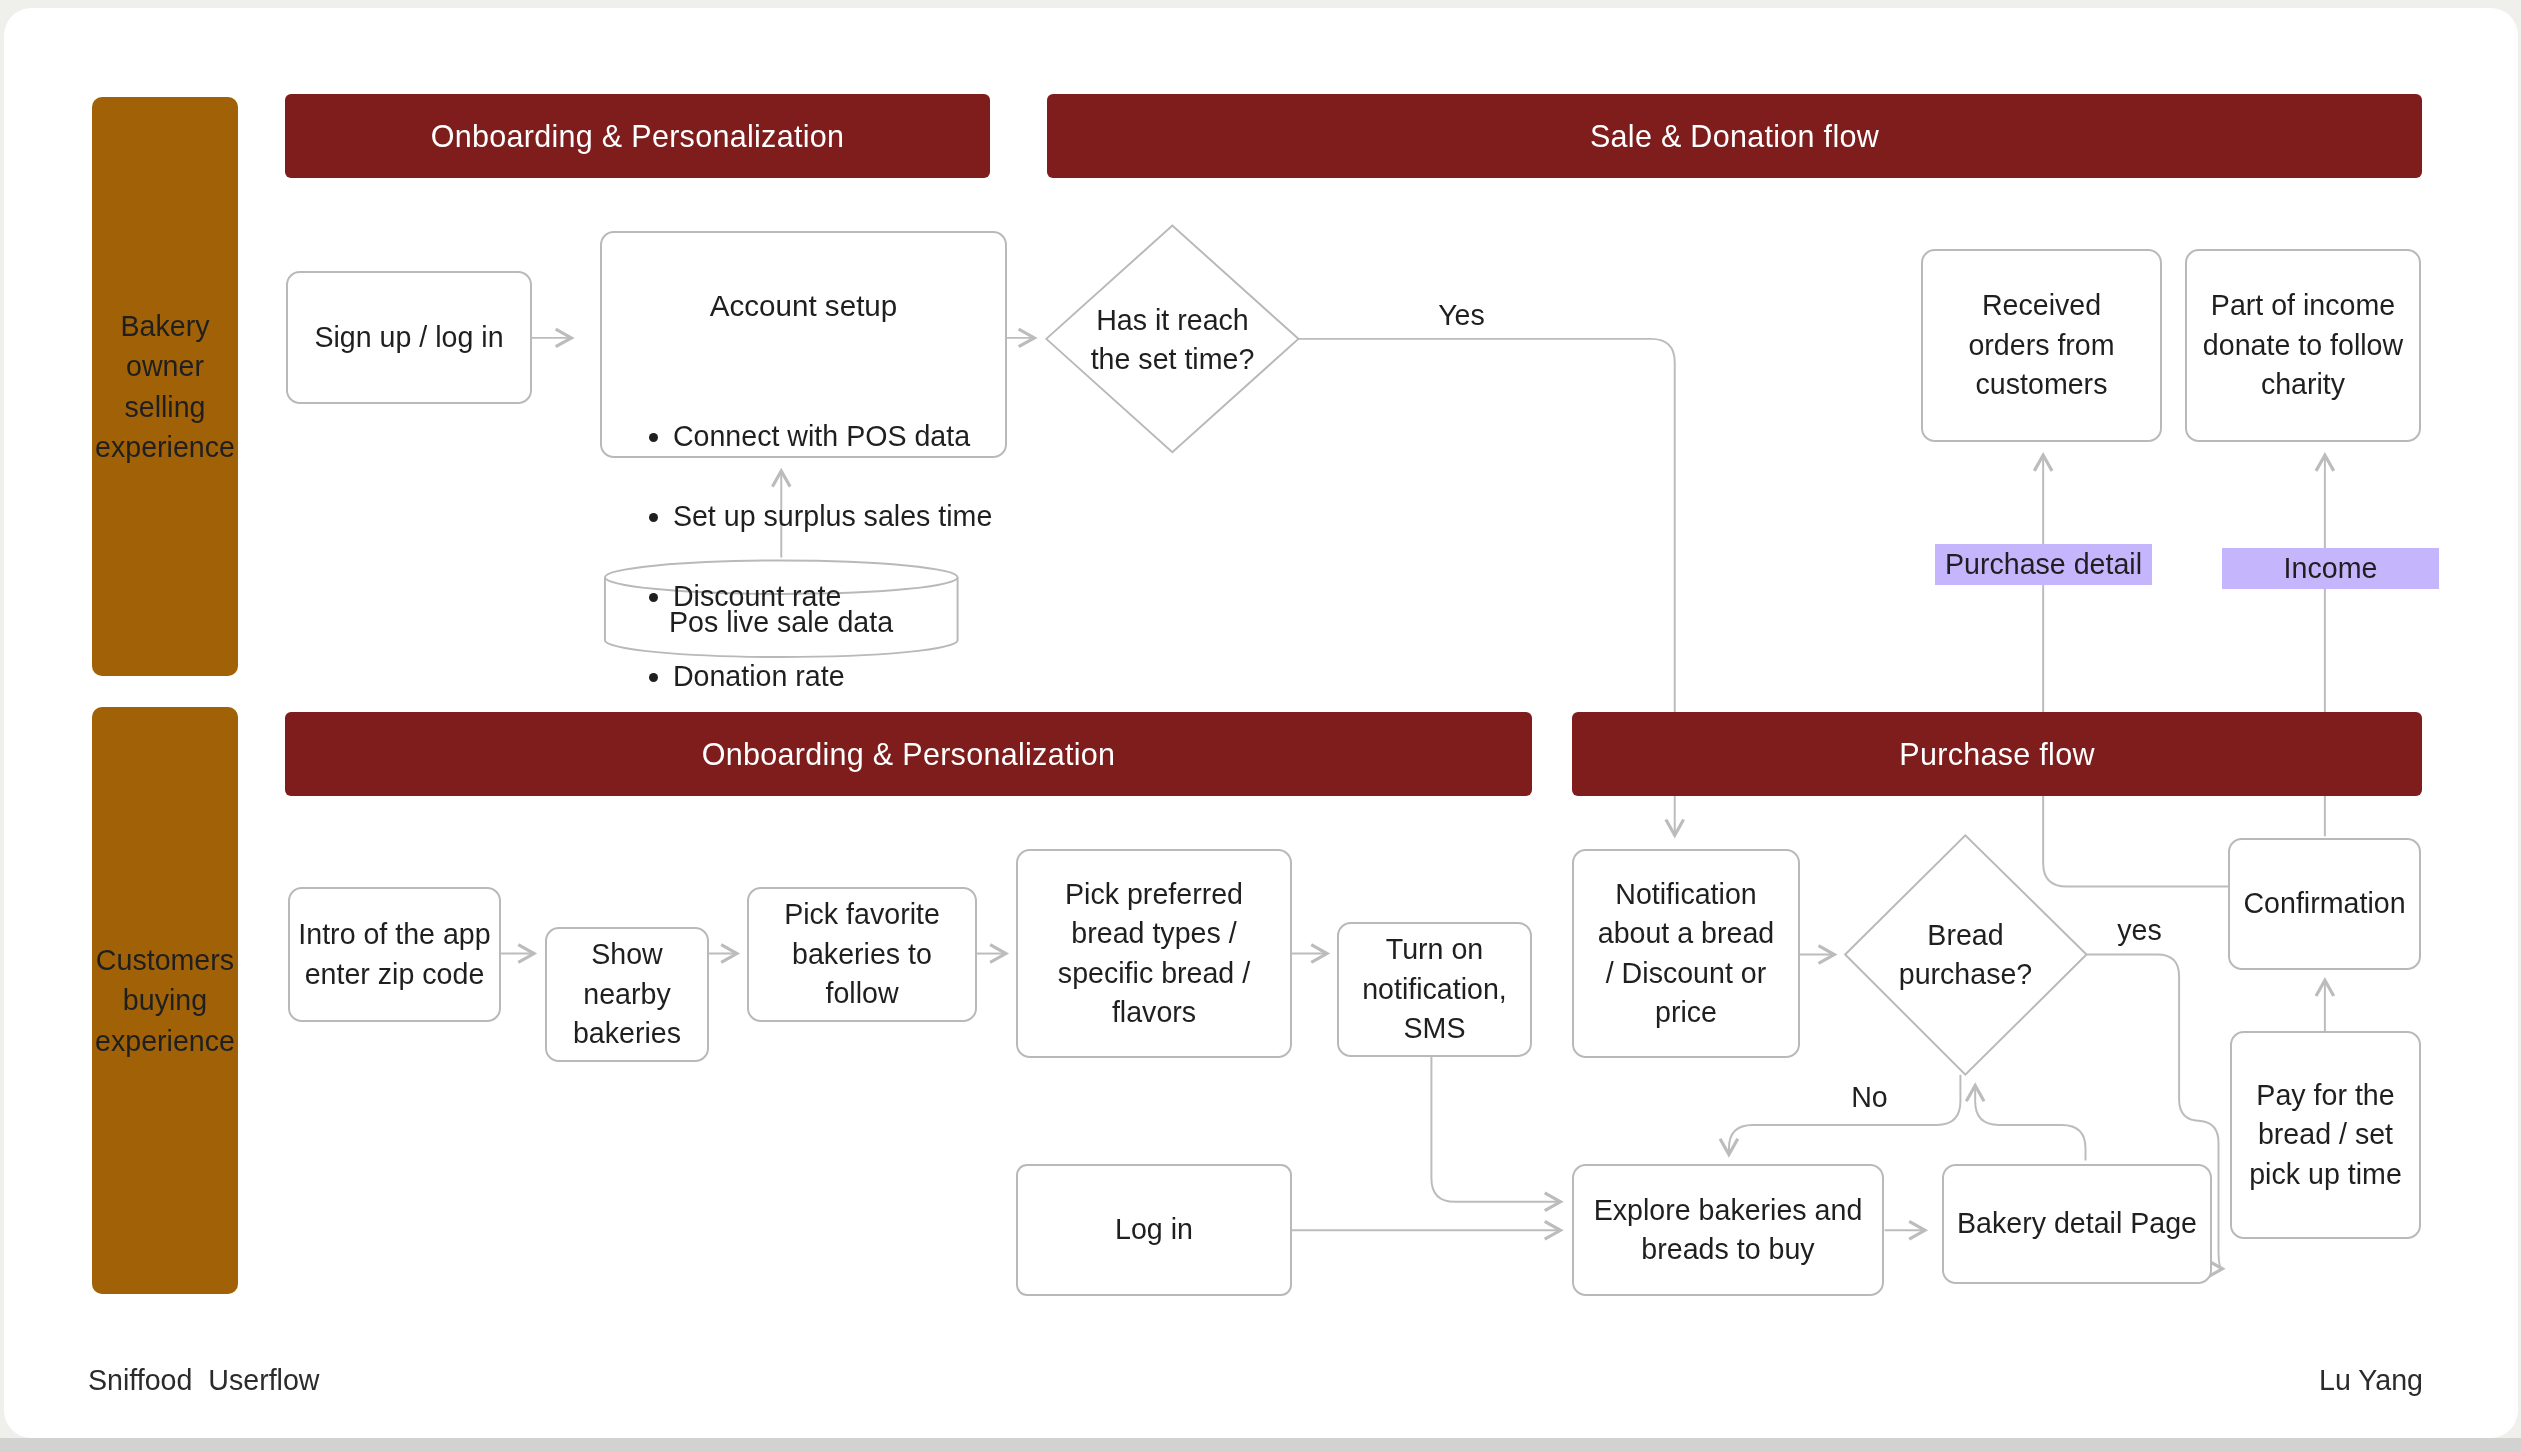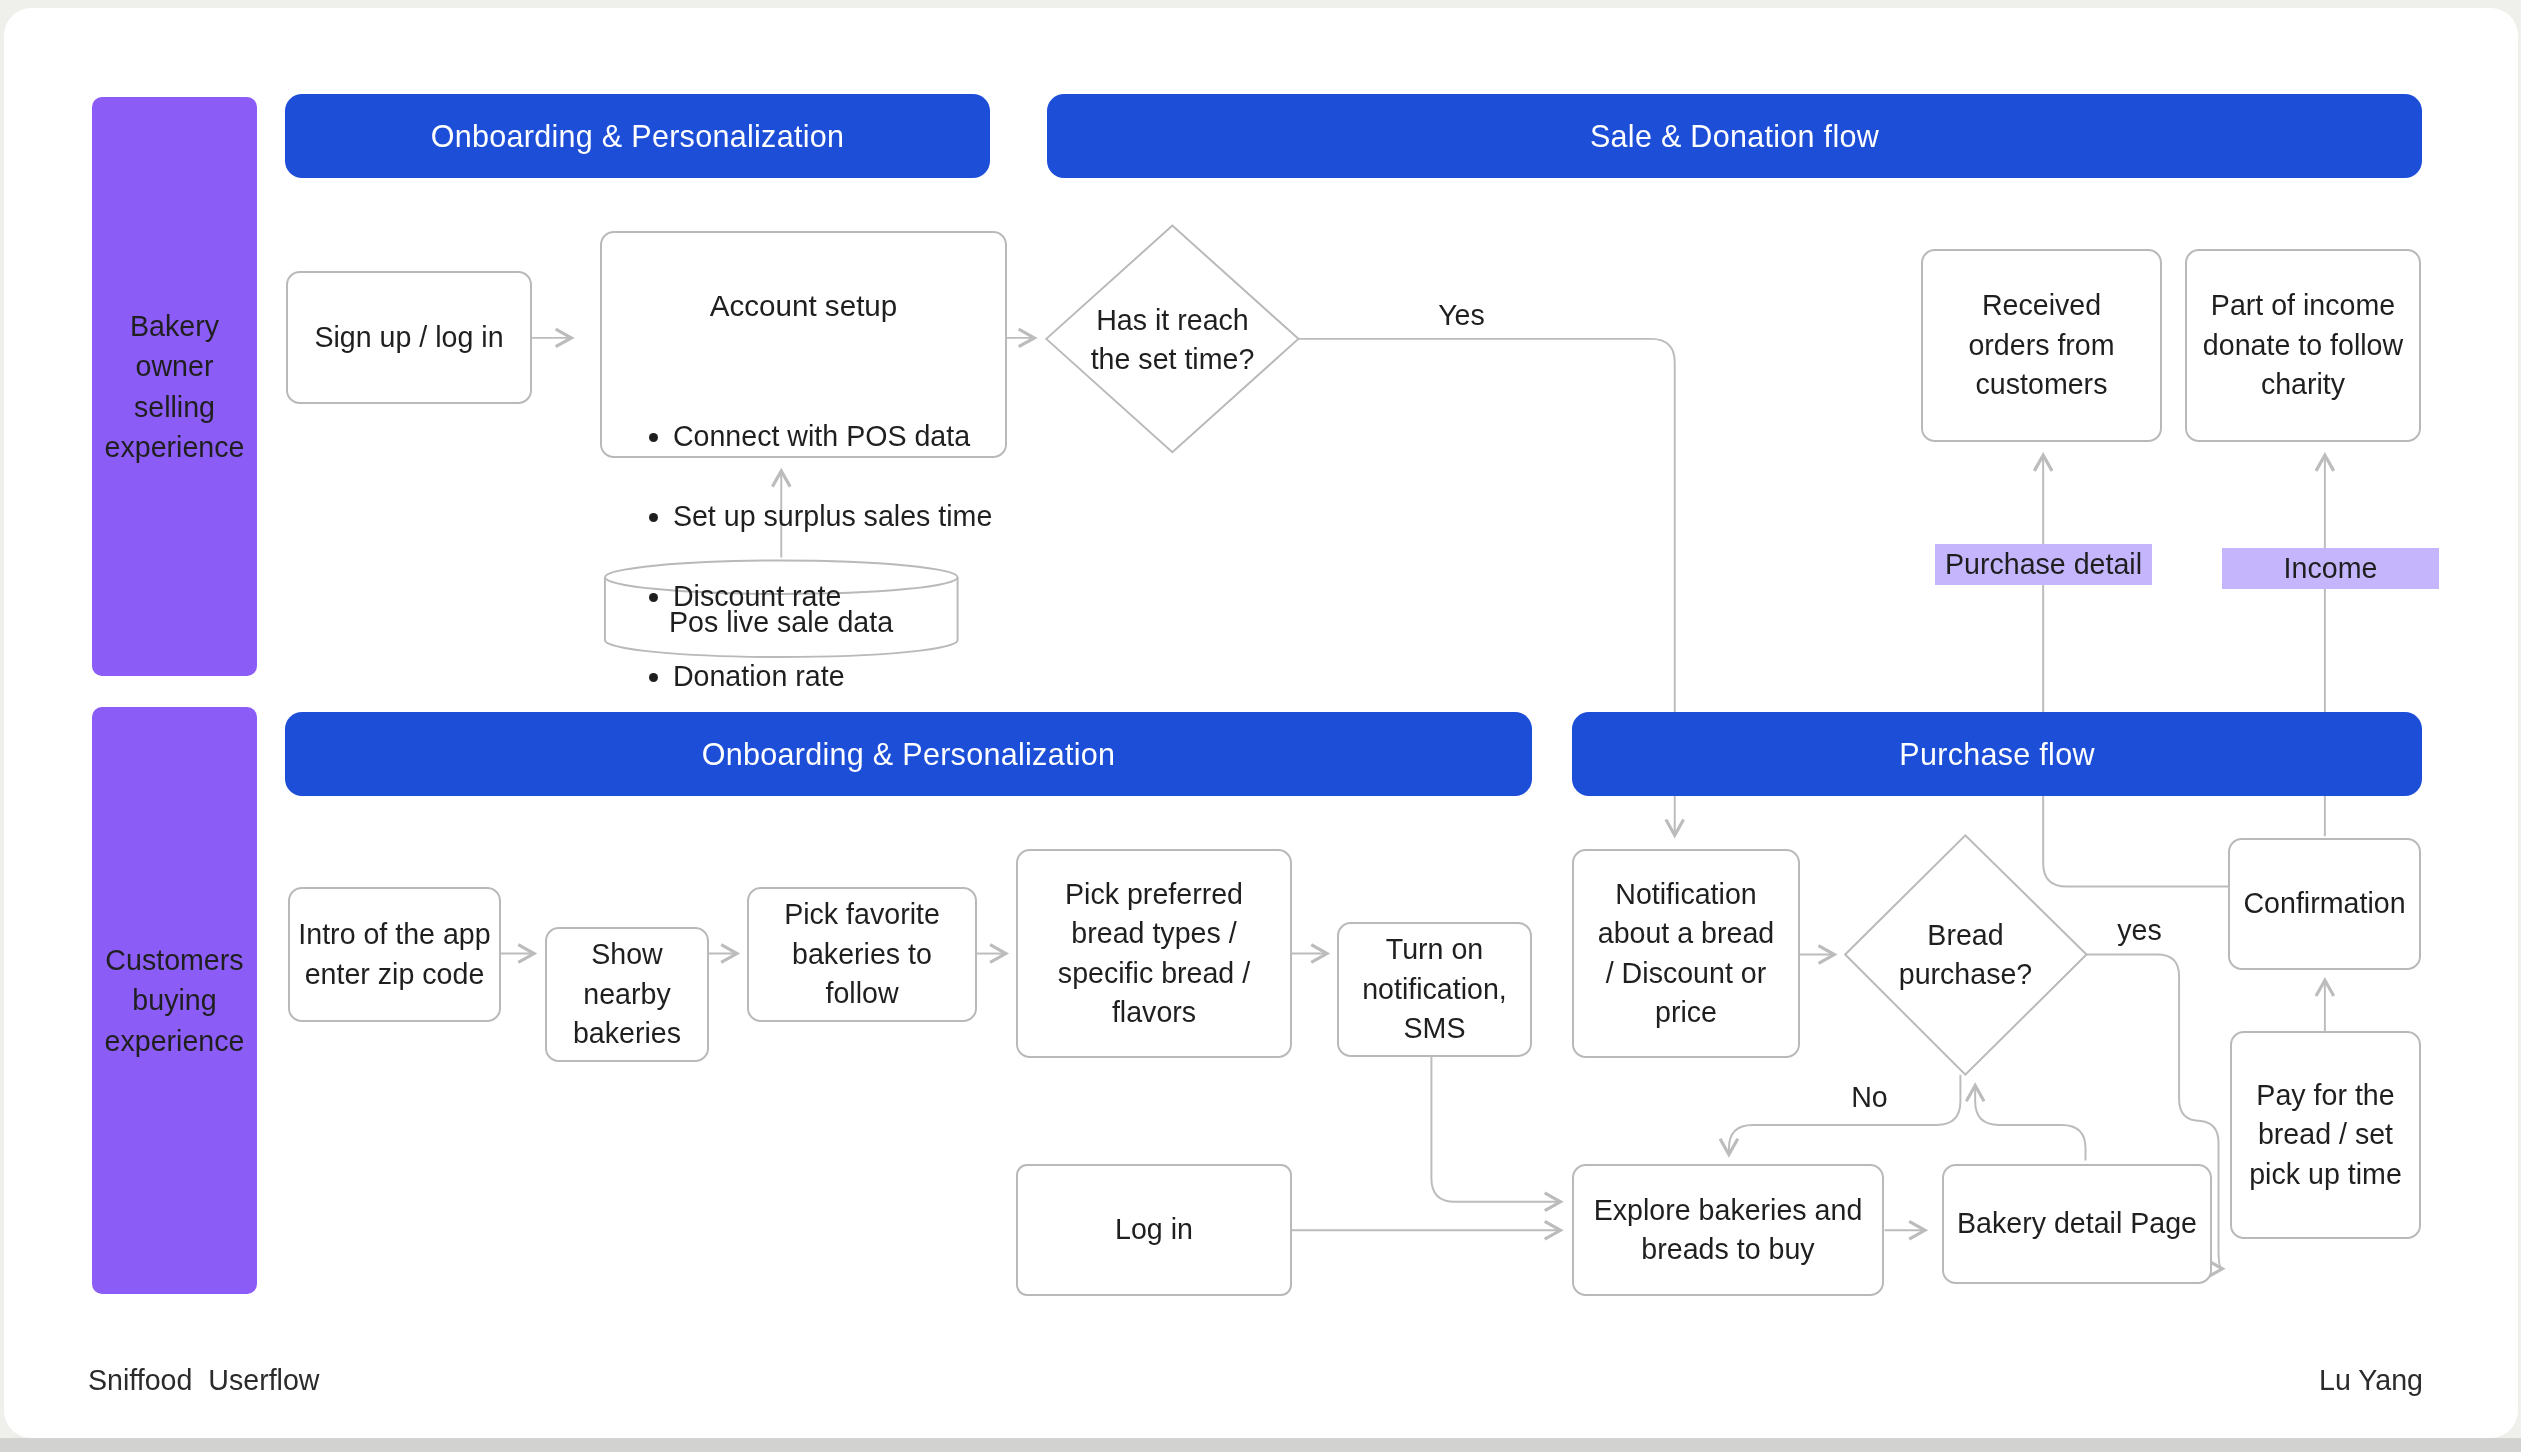--- a/index.html
+++ b/index.html
@@ -12,26 +12,26 @@
   .card{
     position:absolute;left:3.9px;top:7.9px;width:2514px;height:1430px;
     background:#ffffff;border-radius:27.6px;z-index:0;
   }
   .bottom-strip{
     position:absolute;left:0;top:1438px;width:2522px;height:13.8px;
     background:#d2d2d0;z-index:0;
   }
   svg.wires{position:absolute;left:0;top:0;z-index:1;}
   .lane{
-    position:absolute;width:165px;background:#8b5cf6;border-radius:9.9px;
+    position:absolute;width:146px;background:#a16207;border-radius:9.9px;
     display:flex;align-items:center;justify-content:center;text-align:center;
     font-size:28.6px;line-height:1.4;white-space:pre-line;z-index:2;
   }
   .hdr{
-    position:absolute;height:84px;background:#1d4ed8;border-radius:17px;
+    position:absolute;height:84px;background:#7f1d1d;border-radius:6px;
     display:flex;align-items:center;justify-content:center;
     color:#ffffff;font-size:30.5px;letter-spacing:0.3px;z-index:2;
   }
   .box{
     position:absolute;background:#ffffff;border:2px solid #b9b9b9;border-radius:13.8px;
     display:flex;align-items:center;justify-content:center;text-align:center;
     font-size:28.6px;line-height:1.38;white-space:pre-line;z-index:2;box-sizing:border-box;
   }
   .dtext{
     position:absolute;display:flex;align-items:center;justify-content:center;

